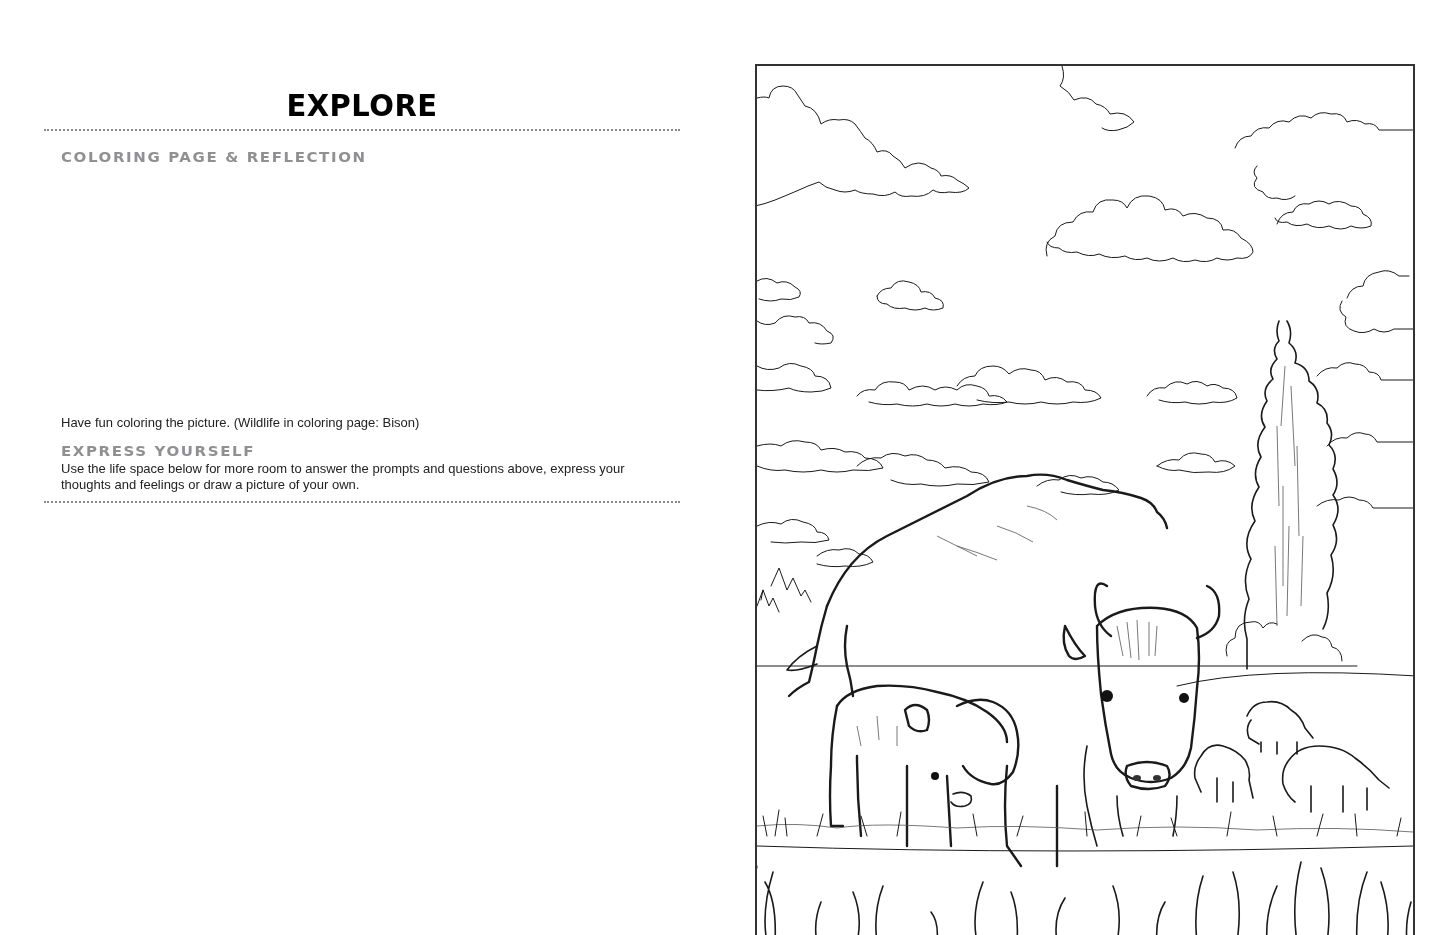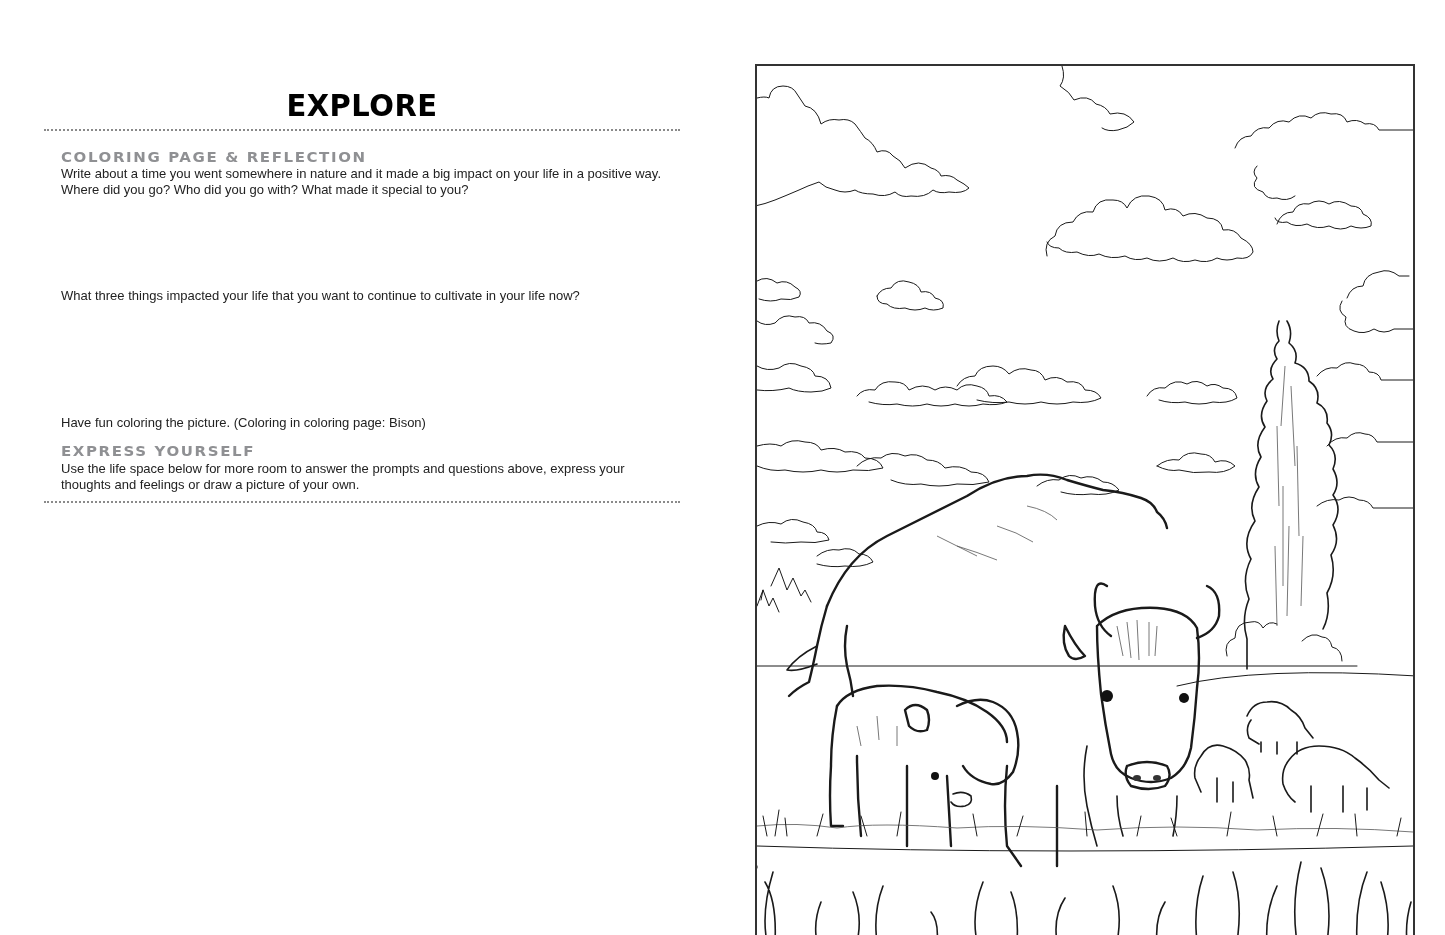--- a/index.html
+++ b/index.html
@@ -103,23 +103,21 @@
 </head>
 <body>
 
 <div class="spread">
 
   <div class="left-page">
     <div class="page-title">EXPLORE</div>
     <div class="dotted-rule rule-top"></div>
 
     <div class="section-heading heading-coloring">Coloring Page &amp; Reflection</div>
-    <div class="body-text prompt-1">Write about a time you went somewhere in nature and it made a big impact on your life in a positive way. Where did you go? Who did you go with? What made it special to you?</div>
-    <div class="body-text prompt-2">What three things impacted your life that you want to continue to cultivate in your life now?</div>
-    <div class="body-text prompt-3">Have fun coloring the picture. (Coloring in coloring page: Bison)</div>
+    <div class="body-text prompt-3">Have fun coloring the picture. (Wildlife in coloring page: Bison)</div>
 
     <div class="section-heading heading-express">Express Yourself</div>
     <div class="body-text express-text">Use the life space below for more room to answer the prompts and questions above, express your thoughts and feelings or draw a picture of your own.</div>
 
     <div class="dotted-rule rule-bottom"></div>
   </div>
 
   <div class="coloring-frame">
     <svg viewBox="0 0 656 878">
 

